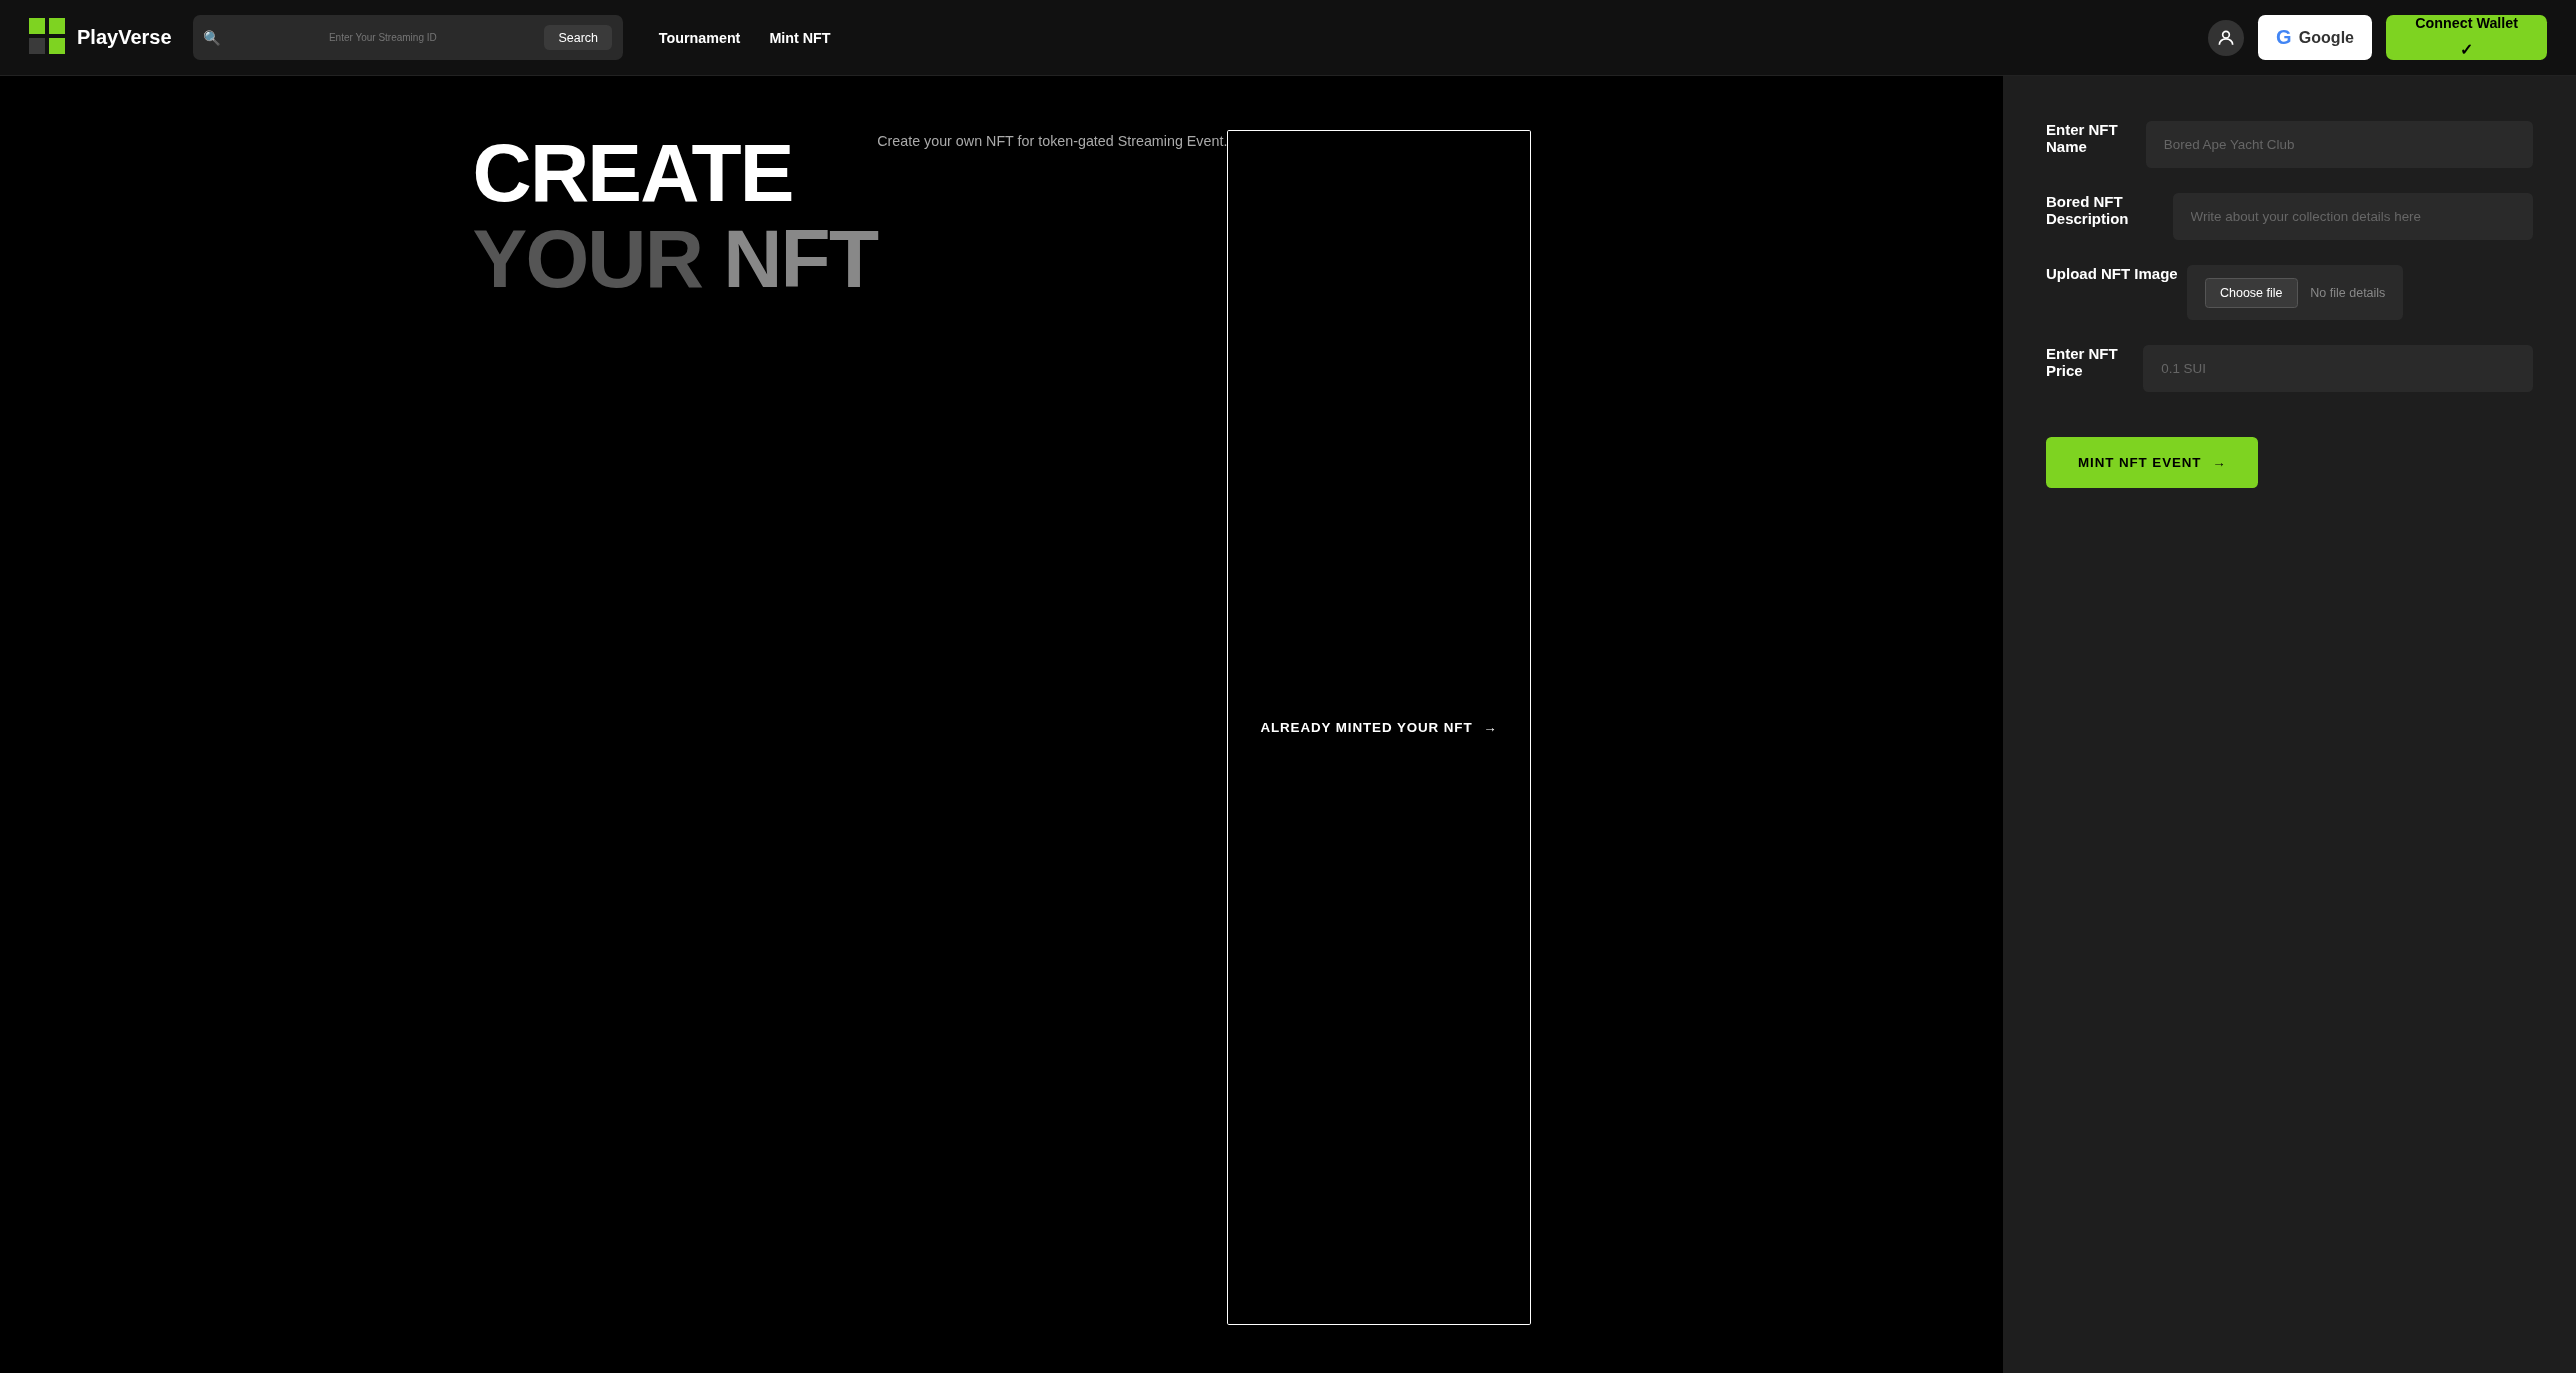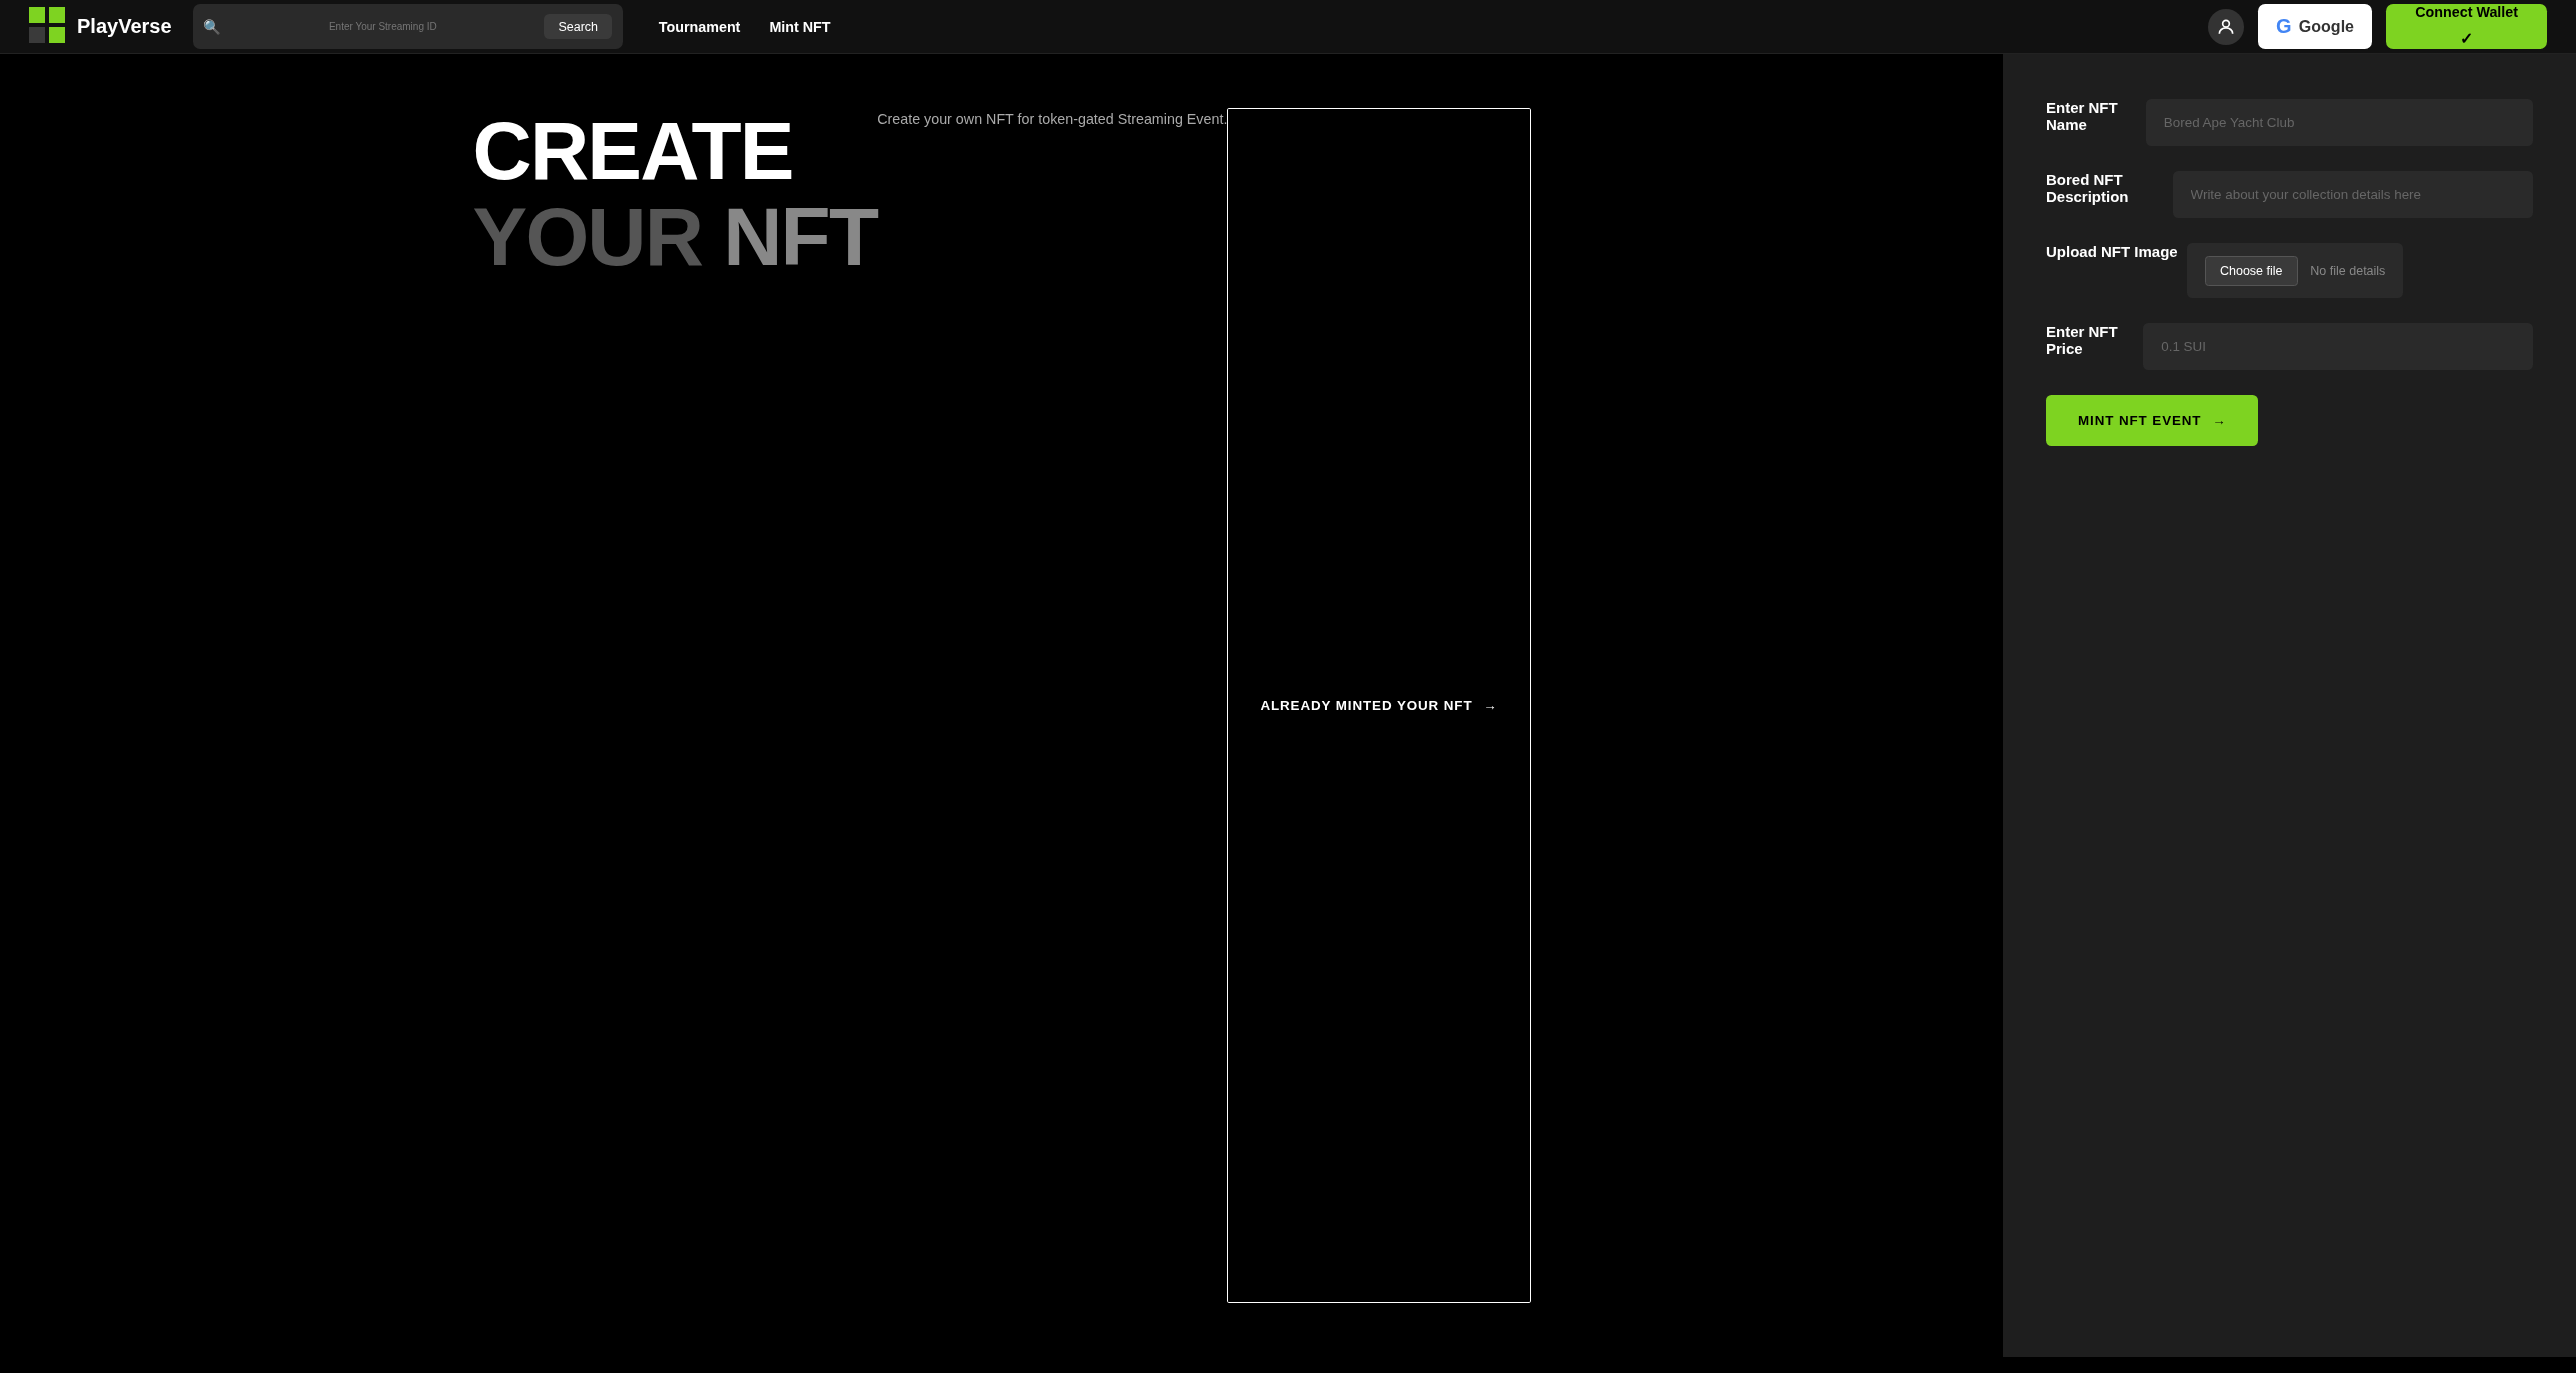--- a/index.html
+++ b/index.html
@@ -10,21 +10,21 @@
       font-family: 'Arial', sans-serif;
       min-height: 100vh;
       overflow-x: hidden;
     }
 
     
     .navbar {
       display: flex;
       align-items: center;
       padding: 0 29px;
-      height: 54px;
+      height: 76px;
       background: #111;
       border-bottom: 0.9px solid #222;
       gap: 21.5px;
     }
 
     .logo-area {
       display: flex;
       align-items: center;
       gap: 9px;
       flex-shrink: 0;
@@ -297,20 +297,21 @@
       padding: 18px 32px;
       font-size: 13.4px;
       font-weight: 700;
       letter-spacing: 0.9px;
       text-transform: uppercase;
       cursor: pointer;
       display: inline-flex;
       align-items: center;
       gap: 10.7px;
       width: fit-content;
+      margin-top: 20px;
     }
 
     
     .g-blue { color: #4285F4; }
   </style>
 </head>
 <body>
 
 <nav class="navbar">
   <div class="logo-area">

